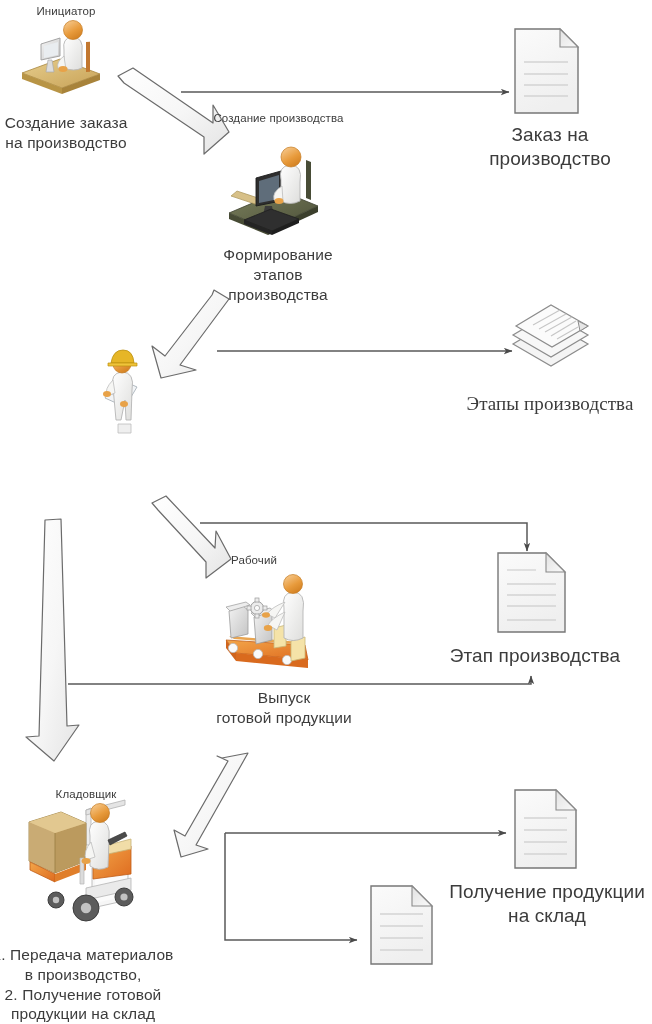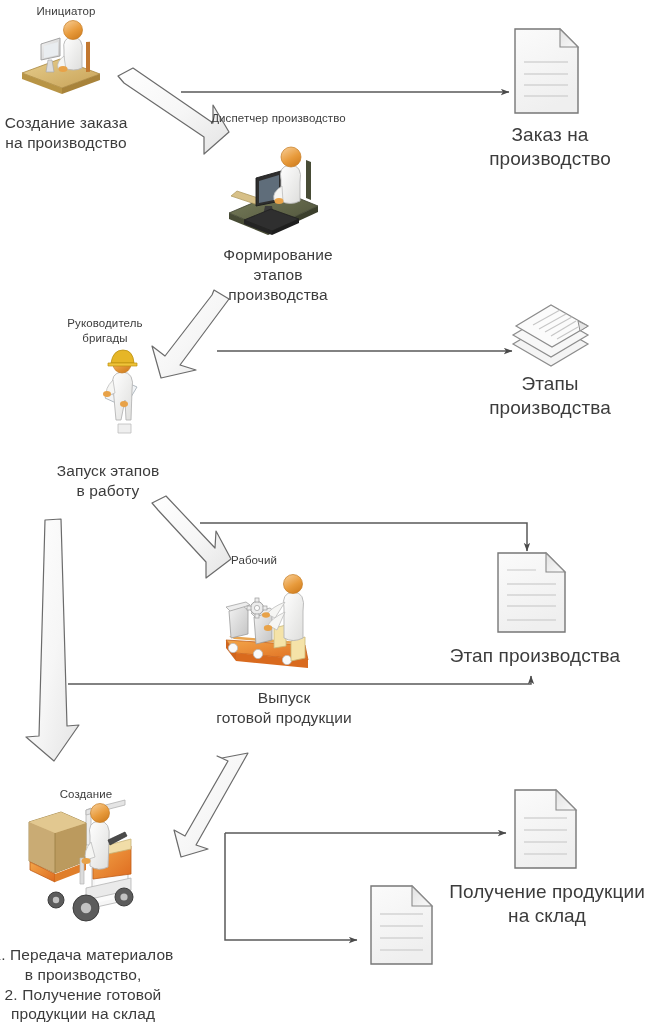--- a/index.html
+++ b/index.html
@@ -299,41 +299,37 @@
     </g>
   </svg>
 
   <div class="lbl role-lbl" style="left:6px; top:4px; width:120px;">Инициатор</div>
 
   <div class="lbl act-lbl" style="left:-22px; top:113px; width:176px;">Создание заказа
 на производство</div>
 
   <div class="lbl doc-lbl" style="left:455px; top:123px; width:190px;">Заказ на производство</div>
 
-  <div class="lbl role-lbl" style="left:196px; top:111px; width:165px;">Диспетчер производство</div>
+  <div class="lbl role-lbl" style="left:196px; top:111px; width:165px;">Создание производства</div>
 
   <div class="lbl act-lbl" style="left:204px; top:245px; width:148px;">Формирование
 этапов производства</div>
 
-  <div class="lbl role-lbl" style="left:45px; top:316px; width:120px;">Руководитель
-бригады</div>
-
-  <div class="lbl doc-lbl" style="left:460px; top:372px; width:180px;">Этапы производства</div>
-
-  <div class="lbl act-lbl" style="left:40px; top:461px; width:136px;">Запуск этапов
-в работу</div>
+
+  <div class="lbl doc-lbl" style="left:460px; top:392px; width:180px;font-family:Liberation Serif, serif;">Этапы производства</div>
+
 
   <div class="lbl role-lbl" style="left:208px; top:553px; width:92px;">Рабочий</div>
 
   <div class="lbl doc-lbl" style="left:440px; top:644px; width:190px;">Этап производства</div>
 
   <div class="lbl act-lbl" style="left:204px; top:688px; width:160px;">Выпуск
 готовой продукции</div>
 
-  <div class="lbl role-lbl" style="left:38px; top:787px; width:96px;">Создание</div>
+  <div class="lbl role-lbl" style="left:38px; top:787px; width:96px;">Кладовщик</div>
 
   <div class="lbl doc-lbl" style="left:443px; top:880px; width:208px;">Получение продукции на склад</div>
 
 
   <div class="lbl act-lbl" style="left:-22px; top:945px; width:210px;">1. Передача материалов
 в производство,
 2. Получение готовой
 продукции на склад</div>
 
 </div>

